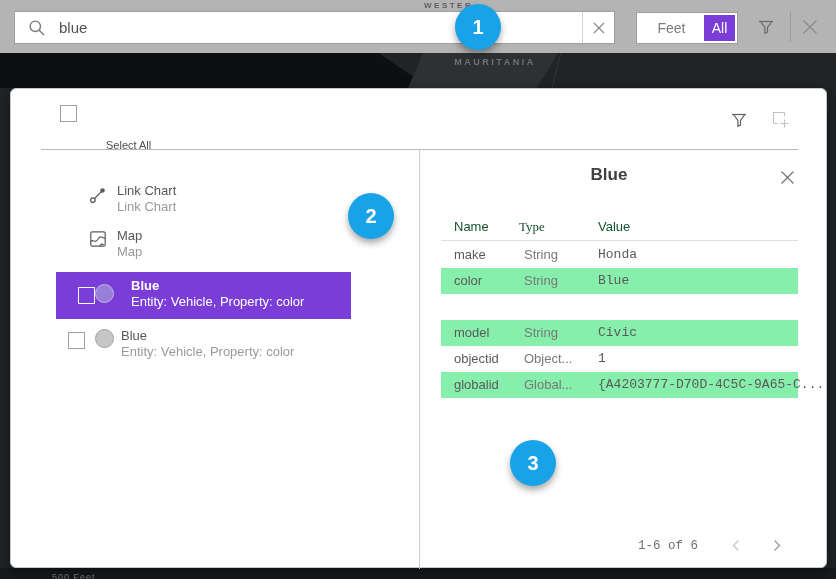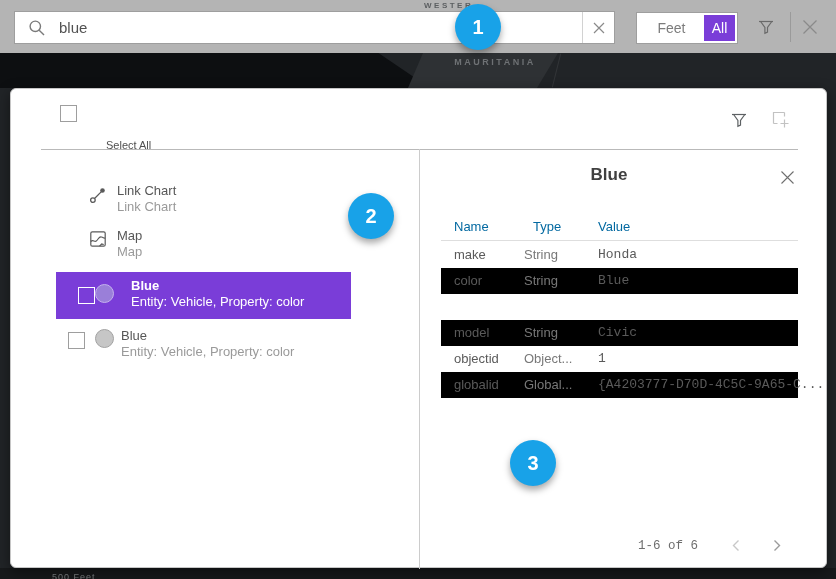--- a/index.html
+++ b/index.html
@@ -63,24 +63,24 @@
   .selected-row { position:absolute; left:45px; top:183px; width:295px; height:47px;
     background:var(--accent,#7a3dd8); cursor:pointer; }
   .selected-row .item-title { color:#fff; font-weight:bold; left:75px; top:6px; }
   .selected-row .item-sub { color:#fff; left:75px; top:22px; }
   .selected-row .checkbox { left:22px; top:15px; border-color:#fff; background:transparent; }
 
   
   .detail-title { position:absolute; left:420px; top:76px; width:356px; text-align:center;
     font-size:17px; font-weight:bold; color:#404040; }
   .detail-close { position:absolute; left:768px; top:80px; color:#6f6f6f; cursor:pointer; }
-  .col-header { position:absolute; top:130px; font-size:13px; color:#0369a1; }
+  .col-header { position:absolute; top:130px; font-size:13px; color:#14532d; }
   .table-underline { position:absolute; left:430px; top:151px; width:357px; height:1px; background:#dedede; }
   .trow { position:absolute; left:430px; width:357px; height:26px; font-size:13px; }
-  .trow.stripe { background:#000000; }
+  .trow.stripe { background:#86efac; }
   .tcell { position:absolute; top:5px; white-space:nowrap; }
   .tcell.c-name { left:13px; color:#5a5a5a; }
   .tcell.c-type { left:83px; color:#787878; }
   .tcell.c-value { left:157px; color:#5a5a5a;font-family:Liberation Mono, monospace; }
   .pagination-label { position:absolute; left:560px; top:450px; width:127px;
     text-align:right; font-size:12.5px; color:#6e6e6e;font-family:Liberation Mono, monospace; }
   .pg-prev { position:absolute; left:719px; top:449px; color:#c8c8c8; cursor:default; }
   .pg-next { position:absolute; left:759px; top:449px; color:#9b9b9b; cursor:pointer; }
 
   
@@ -197,21 +197,21 @@
   <div class="item-sub" style="left:110px; top:255px;">Entity: Vehicle, Property: color</div>
 
   <div class="detail-title">Blue</div>
   <div class="detail-close">
     <svg width="17" height="17" viewBox="0 0 17 17" stroke="currentColor" stroke-width="1.1">
       <path d="M2.5 2.5 L14.5 14.5 M14.5 2.5 L2.5 14.5"></path>
     </svg>
   </div>
 
   <div class="col-header" style="left:443px;">Name</div>
-  <div class="col-header" style="left:522px;">Type</div>
+  <div class="col-header" style="left:508px;font-family:Liberation Serif, serif;">Type</div>
   <div class="col-header" style="left:587px;">Value</div>
   <div class="table-underline"></div>
 
   <div class="trow" style="top:153px;">
     <span class="tcell c-name">make</span>
     <span class="tcell c-type">String</span>
     <span class="tcell c-value">Honda</span>
   </div>
   <div class="trow stripe" style="top:179px;">
     <span class="tcell c-name">color</span>

